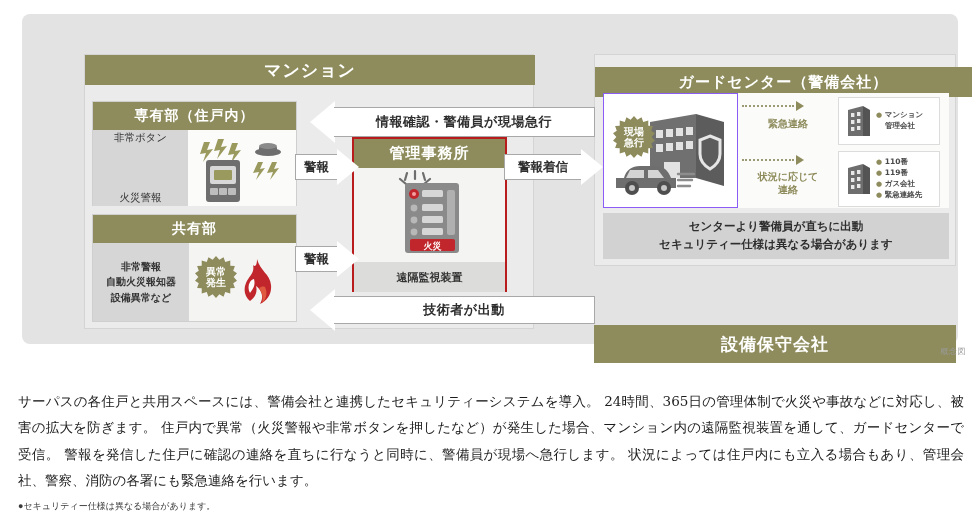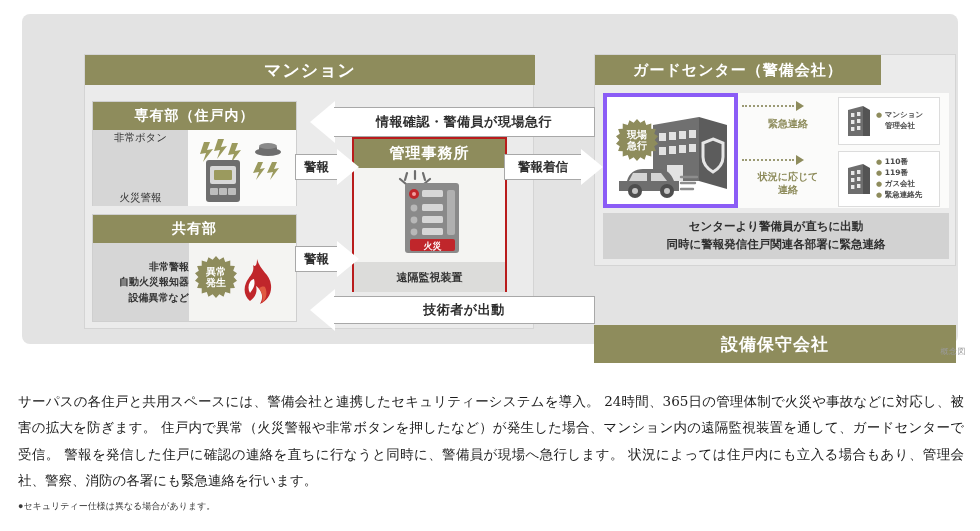--- a/index.html
+++ b/index.html
@@ -66,21 +66,21 @@
   .kyoyu {
     position: absolute; left: 70px; top: 200px;
     width: 205px; height: 108px;
     border: 1px solid #cfcfcf;
   }
   .kyoyu-title { height: 28px; font-size: 14px; }
   .kyoyu-body { display: flex; height: 78px; }
   .kyoyu-left {
     width: 96px; background: #d6d6d6;
     display: flex; flex-direction: column;
-    align-items: flex-end; justify-content: center;
+    align-items: center; justify-content: center;
     font-size: 10px; color: #333; line-height: 1.55; font-weight: bold;
   }
   .kyoyu-right { flex: 1; background: #f4f4f2; position: relative; }
 
   
   .kanri {
     position: absolute; left: 330px; top: 123px;
     width: 155px; height: 155px;
     border: 2px solid #b91c1c;
     background: #f4f4f2;
@@ -97,32 +97,32 @@
   }
 
   
   .guard {
     position: absolute; left: 572px; top: 40px;
     width: 362px; height: 212px;
     background: #ebebeb;
     border: 1px solid #d4d4d4;
   }
   .guard-title {
-    position: absolute; left: 0; top: 0; width: 286px; height: 30px;
+    position: absolute; left: 0; top: 12px; width: 377px; height: 30px;
     font-size: 15px;
   }
   .guard-inner {
     position: absolute; left: 8px; top: 38px;
     width: 346px; height: 115px;
     background: #fbfbfa;
     display: flex;
   }
   .guard-illus {
     width: 135px; height: 115px;
-    border: 4px solid #8b5cf6;
+    border: 1px solid #8b5cf6;
     background: #ffffff;
     position: relative;
   }
   .guard-flows {
     flex: 1; position: relative;
   }
   .flow-row { position: absolute; display: flex; align-items: center; }
   .flow-label {
     font-size: 10px; color: #8e8c5c; font-weight: bold;
     text-align: center; line-height: 1.3; width: 92px;
@@ -468,21 +468,21 @@
                 <div><span class="bullet">●</span> <span>ガス会社</span></div>
                 <div><span class="bullet">●</span> <span>緊急連絡先</span></div>
               </div>
             </div>
           </div>
         </div>
       </div>
 
       <div class="guard-foot">
         <div>センターより警備員が直ちに出動</div>
-        <div>同時に警報発信住戸関連各部署に緊急連絡</div>
+        <div>セキュリティー仕様は異なる場合があります</div>
       </div>
     </div>
 
     <div class="olive-bar setsubi">設備保守会社</div>
 
     <div class="arrow arrow-top">
       <div class="l-head-outline"></div>
       <div class="l-head"></div>
       <div class="arrow-body body">情報確認・警備員が現場急行</div>
     </div>

